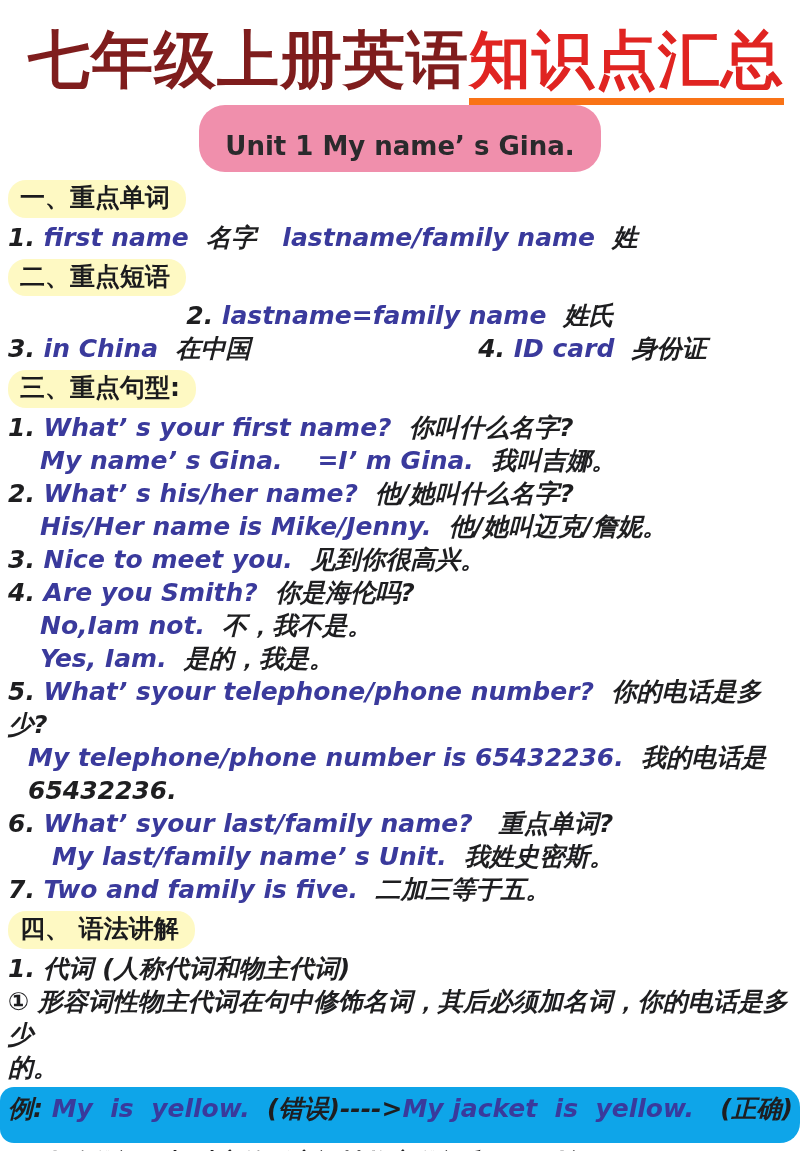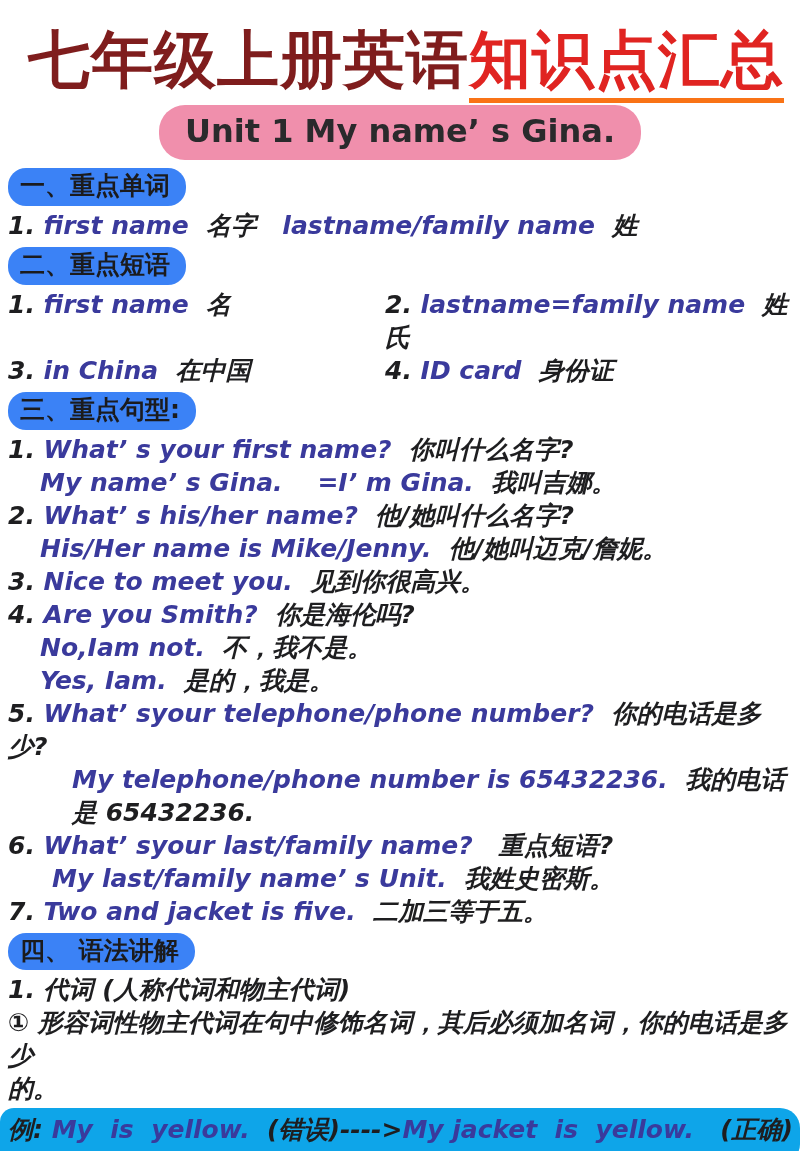--- a/index.html
+++ b/index.html
@@ -7,87 +7,87 @@
     width:800px;height:1151px;overflow:hidden;
     background:#ffffff;
     font-family:"DejaVu Sans","Liberation Sans",sans-serif;
     color:#1e1e20;
   }
   .page{width:800px;height:1151px;position:relative;box-sizing:border-box;padding-top:24px;}
 
   
   .title{padding-left:28px;font-size:62px;font-weight:900;line-height:1.15;white-space:nowrap;letter-spacing:1px;}
   .t-black{color:#7f1d1d;}
-  .t-red{color:#e02421;border-bottom:5px solid #f97316;padding-bottom:2px;}
+  .t-red{color:#e02421;border-bottom:7px solid #f97316;padding-bottom:2px;}
 
   
   .unit-wrap{text-align:center;margin:10px 0 8px 0;}
   .unit-badge{
     display:inline-block;background:#f08fac;color:#2a2a2c;
-    font-size:32px;font-weight:700;line-height:1.1;
-    padding:9px 26px 11px 26px;border-radius:26px;
+    font-size:26px;font-weight:700;line-height:1.1;
+    padding:27px 26px 11px 26px;border-radius:26px;
   }
 
   
   .badge-row{margin:5px 0 3px 0;}
   .sec-badge{
-    display:inline-block;background:#3b82f6;color:#1b1b1d;
+    display:inline-block;background:#fef9c3;color:#1b1b1d;
     font-size:25px;font-weight:700;line-height:1.15;
     margin-left:8px;padding:4px 16px 5px 12px;border-radius:18px;
   }
 
   
   .line{font-size:25px;line-height:33px;white-space:pre-wrap;font-weight:600;font-style:italic;}
   .i0{padding-left:8px;}
   .i1{padding-left:40px;}
   .i2{padding-left:52px;}
-  .i3{padding-left:28px;margin-left:44px;}
+  .i3{padding-left:28px;}
   .c-blue{color:#3a3a9c;}
   .c-black{color:#1e1e20;}
   .hl{
     background:#0ea5e9;border-radius:14px 20px 20px 14px;
     padding-top:5px;padding-bottom:18px;margin:3px 0;
   }
   .cols{display:flex;}
   .col-left{width:377px;}
-  .col-right{flex:1;}
+  .col-right{flex:1;text-align:center;}
 </style>
 </head>
 <body>
 
 <div class="page">
 
   <div class="title">
     <span class="t-black">七年级上册英语</span><span class="t-red">知识点汇总</span>
   </div>
 
   <div class="unit-wrap">
     <span class="unit-badge">Unit 1 My name’ s Gina.</span>
   </div>
 
   <div id="content-flow">
       <div class="badge-row"><span class="sec-badge">一、重点单词</span></div>
       <div class="line i0"><span class="seg c-black">1. </span><span class="seg c-blue">first name</span><span class="seg c-black">  名字   </span><span class="seg c-blue">lastname/family name</span><span class="seg c-black">  姓</span></div>
       <div class="badge-row"><span class="sec-badge">二、重点短语</span></div>
-      <div class="cols line"><div class="col-left i0"><span class="seg c-black">1. </span><span class="seg c-blue">first name</span><span class="seg c-black">  名</span></div><div class="col-right"><span class="seg c-black">2. </span><span class="seg c-blue">lastname=family name</span><span class="seg c-black">  姓氏</span></div></div>
+      <div class="cols line"><div class="col-right"><span class="seg c-black">2. </span><span class="seg c-blue">lastname=family name</span><span class="seg c-black">  姓氏</span></div></div>
       <div class="cols line"><div class="col-left i0"><span class="seg c-black">3. </span><span class="seg c-blue">in China</span><span class="seg c-black">  在中国</span></div><div class="col-right"><span class="seg c-black">4. </span><span class="seg c-blue">ID card</span><span class="seg c-black">  身份证</span></div></div>
       <div class="badge-row"><span class="sec-badge">三、重点句型:</span></div>
       <div class="line i0"><span class="seg c-black">1. </span><span class="seg c-blue">What’ s your first name?</span><span class="seg c-black">  你叫什么名字?</span></div>
       <div class="line i1"><span class="seg c-blue">My name’ s Gina.    =I’ m Gina.</span><span class="seg c-black">  我叫吉娜。</span></div>
       <div class="line i0"><span class="seg c-black">2. </span><span class="seg c-blue">What’ s his/her name?</span><span class="seg c-black">  他/她叫什么名字?</span></div>
       <div class="line i1"><span class="seg c-blue">His/Her name is Mike/Jenny.</span><span class="seg c-black">  他/她叫迈克/詹妮。</span></div>
       <div class="line i0"><span class="seg c-black">3. </span><span class="seg c-blue">Nice to meet you.</span><span class="seg c-black">  见到你很高兴。</span></div>
       <div class="line i0"><span class="seg c-black">4. </span><span class="seg c-blue">Are you Smith?</span><span class="seg c-black">  你是海伦吗?</span></div>
       <div class="line i1"><span class="seg c-blue">No,Iam not.</span><span class="seg c-black">  不，我不是。</span></div>
       <div class="line i1"><span class="seg c-blue">Yes, Iam.</span><span class="seg c-black">  是的，我是。</span></div>
       <div class="line i0"><span class="seg c-black">5. </span><span class="seg c-blue">What’ syour telephone/phone number?</span><span class="seg c-black">  你的电话是多少?</span></div>
       <div class="line i3"><span class="seg c-blue">My telephone/phone number is 65432236.</span><span class="seg c-black">  我的电话是 65432236.</span></div>
-      <div class="line i0"><span class="seg c-black">6. </span><span class="seg c-blue">What’ syour last/family name?</span><span class="seg c-black">   重点短语?</span></div>
+      <div class="line i0"><span class="seg c-black">6. </span><span class="seg c-blue">What’ syour last/family name?</span><span class="seg c-black">   重点单词?</span></div>
       <div class="line i2"><span class="seg c-blue">My last/family name’ s Unit.</span><span class="seg c-black">  我姓史密斯。</span></div>
-      <div class="line i0"><span class="seg c-black">7. </span><span class="seg c-blue">Two and jacket is five.</span><span class="seg c-black">  二加三等于五。</span></div>
+      <div class="line i0"><span class="seg c-black">7. </span><span class="seg c-blue">Two and family is five.</span><span class="seg c-black">  二加三等于五。</span></div>
       <div class="badge-row"><span class="sec-badge">四、 语法讲解</span></div>
       <div class="line i0"><span class="seg c-black">1. 代词 (人称代词和物主代词)</span></div>
       <div class="line i0"><span class="seg c-black">① 形容词性物主代词在句中修饰名词，其后必须加名词，你的电话是多少</span></div>
       <div class="line i0"><span class="seg c-black">的。</span></div>
       <div class="line i0 hl"><span class="seg c-black">例: </span><span class="seg c-blue">My  is  yellow.</span><span class="seg c-black">  (错误)----&gt;</span><span class="seg c-blue">My jacket  is  yellow.</span><span class="seg c-black">   (正确)</span></div>
       <div class="line i0"><span class="seg c-black">② 人称代词及相对应的形容词性物主代词和 be 动词</span></div>
     </div>
 
 </div>
 

